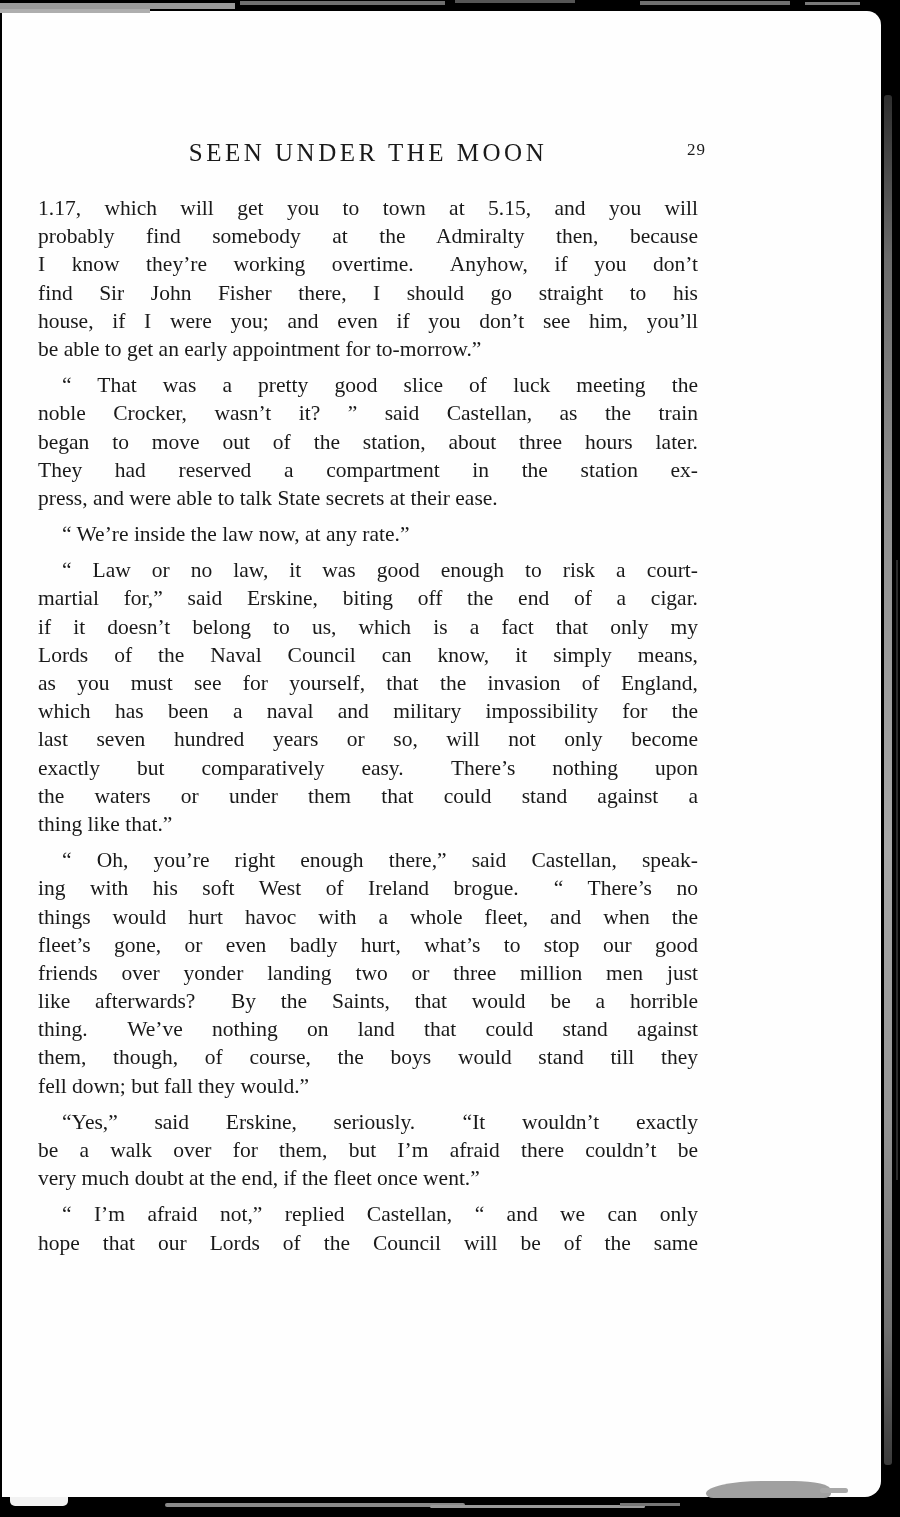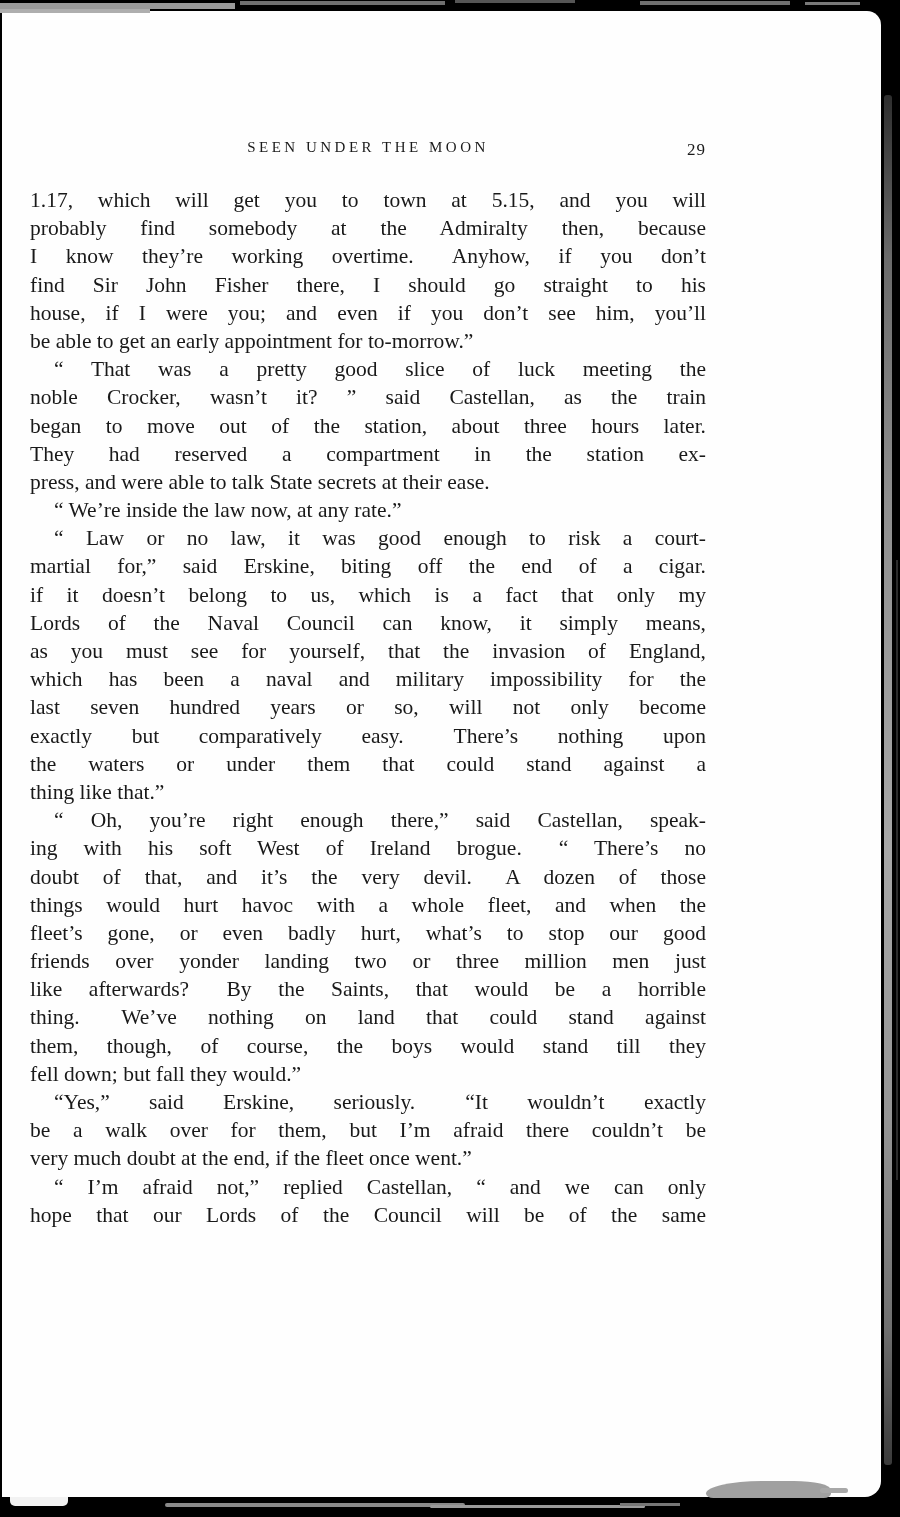--- a/index.html
+++ b/index.html
@@ -53,36 +53,36 @@
   .bottom-left-tab { left: 10px; top: 1497px; width: 58px; height: 9px; background: #f2f2f2; border-radius: 0 0 5px 5px; }
 
   
   .running-head {
     position: absolute;
     left: 30px; top: 139px; width: 676px; height: 30px;
     color: #1a1a1a;
   }
   .head-title {
     position: absolute; left: 0; right: 0; text-align: center;
-    font-size: 15px; letter-spacing: 3.5px; white-space: nowrap;
+    font-size: 25px; letter-spacing: 3.5px; white-space: nowrap;
   }
   .head-pagenum {
     position: absolute; right: 0; top: 1px;
     font-size: 17px; letter-spacing: 1px;
   }
 
   
   .text-block {
     position: absolute;
     left: 30px; top: 186px; width: 676px;
     color: #191919;
     font-size: 21.5px;
     line-height: 28.2px;
   }
-  .paragraph { margin: 0; }
+  .paragraph { margin: 8px; }
   .line {
     text-align: justify;
     text-align-last: justify;
     height: 28.2px;
     white-space: normal;
   }
   .line.endline { text-align-last: left; }
   .line.indent { text-indent: 24px; }
 </style>
 </head>
@@ -137,21 +137,20 @@
       <div class="line">as you must see for yourself, that the invasion of England,</div>
       <div class="line">which has been a naval and military impossibility for the</div>
       <div class="line">last seven hundred years or so, will not only become</div>
       <div class="line">exactly but comparatively easy.  There’s nothing upon</div>
       <div class="line">the waters or under them that could stand against a</div>
       <div class="line endline">thing like that.”</div>
     </div>
     <div class="paragraph">
       <div class="line indent">“ Oh, you’re right enough there,” said Castellan, speak-</div>
       <div class="line">ing with his soft West of Ireland brogue.  “ There’s no</div>
-      <div class="line">doubt of that, and it’s the very devil.  A dozen of those</div>
       <div class="line">things would hurt havoc with a whole fleet, and when the</div>
       <div class="line">fleet’s gone, or even badly hurt, what’s to stop our good</div>
       <div class="line">friends over yonder landing two or three million men just</div>
       <div class="line">like afterwards?  By the Saints, that would be a horrible</div>
       <div class="line">thing.  We’ve nothing on land that could stand against</div>
       <div class="line">them, though, of course, the boys would stand till they</div>
       <div class="line endline">fell down; but fall they would.”</div>
     </div>
     <div class="paragraph">
       <div class="line indent">“Yes,” said Erskine, seriously.  “It wouldn’t exactly</div>

